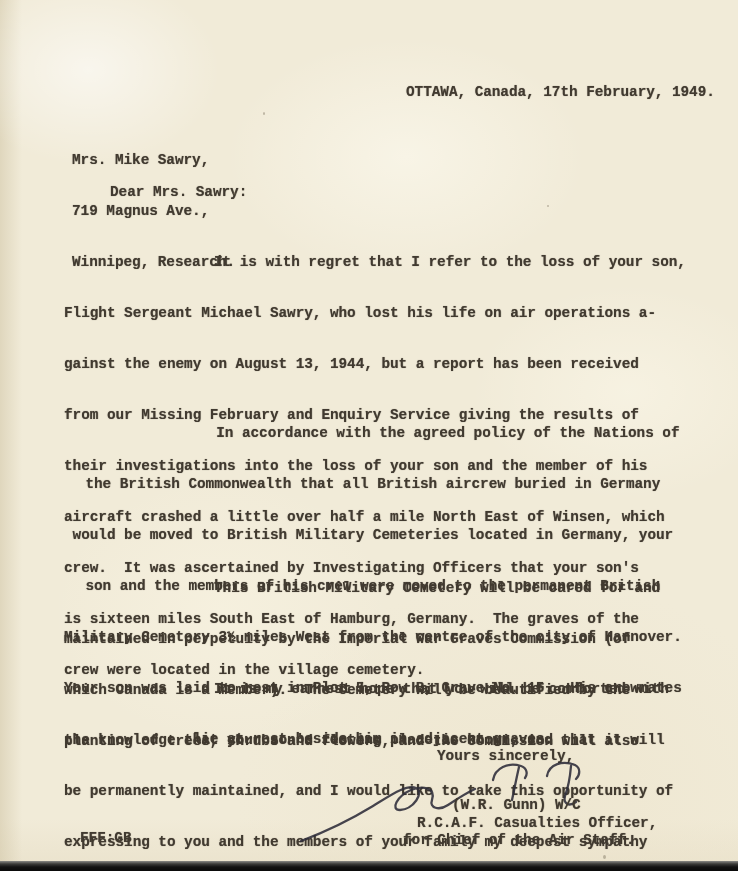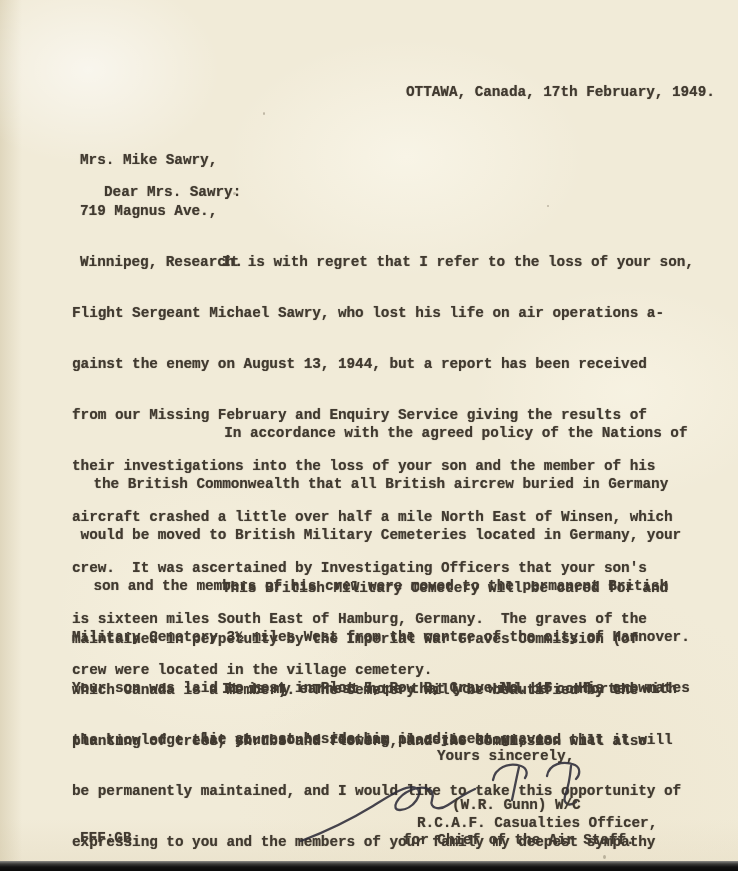--- a/index.html
+++ b/index.html
@@ -15,21 +15,21 @@
       linear-gradient(0deg, rgba(226,216,190,.45), rgba(242,236,218,0) 6%),
       #f1ebd8;
     font-family:"Liberation Mono","DejaVu Sans Mono",monospace;
   }
   .typed{
     position:absolute;
     font-size:14.3px;line-height:17px;font-weight:700;
     color:#413a30;white-space:pre;letter-spacing:0;
     text-shadow:0 0 1px rgba(64,57,47,.55), .4px .4px 0 rgba(64,57,47,.22);
   }
-  .tline{white-space:pre;margin-left:8px;}
+  .tline{white-space:pre;}
   .indent{padding-left:150px;}
   .para{position:absolute;left:64px;}
   .speck{position:absolute;border-radius:50%;background:rgba(110,100,80,.4);}
   .scanbar{
     position:absolute;left:0;bottom:0;width:738px;height:10px;
     background:linear-gradient(180deg,#8a8a86 0%,#3a3a38 30%,#121212 60%,#0a0a0a 100%);
   }
   .sig-svg{position:absolute;left:295px;top:758px;width:330px;height:95px;}
 </style>
 </head>
@@ -38,21 +38,21 @@
 <div class="page">
 
   <div class="typed" style="top:84px;left:406px;">OTTAWA, Canada, 17th February, 1949.</div>
 
   <div class="typed" style="top:118px;left:72px;">
     <div class="tline">Mrs. Mike Sawry,</div>
     <div class="tline">719 Magnus Ave.,</div>
     <div class="tline">Winnipeg, Research.</div>
   </div>
 
-  <div class="typed" style="top:184px;left:72px;padding-left:32px;">Dear Mrs. Sawry:</div>
+  <div class="typed" style="top:184px;left:78px;padding-left:32px;">Dear Mrs. Sawry:</div>
 
   <div class="typed para" style="top:220px;">
     <div class="tline indent">It is with regret that I refer to the loss of your son,</div>
     <div class="tline">Flight Sergeant Michael Sawry, who lost his life on air operations a-</div>
     <div class="tline">gainst the enemy on August 13, 1944, but a report has been received</div>
     <div class="tline">from our Missing February and Enquiry Service giving the results of</div>
     <div class="tline">their investigations into the loss of your son and the member of his</div>
     <div class="tline">aircraft crashed a little over half a mile North East of Winsen, which</div>
     <div class="tline">crew.  It was ascertained by Investigating Officers that your son's</div>
     <div class="tline">is sixteen miles South East of Hamburg, Germany.  The graves of the</div>

